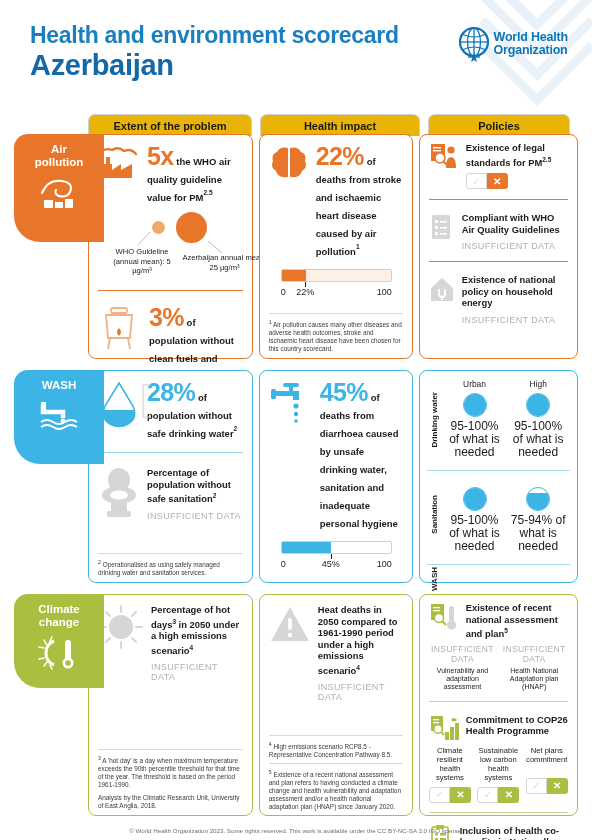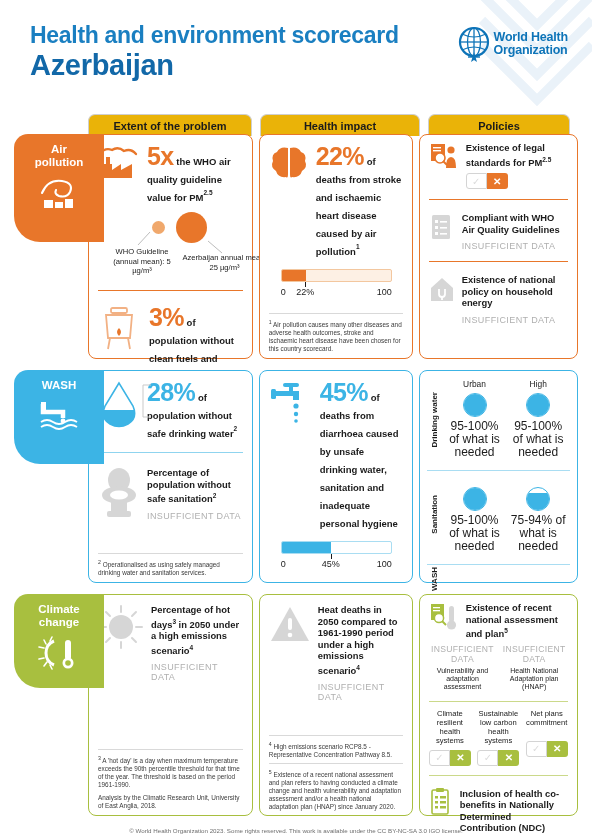--- a/index.html
+++ b/index.html
@@ -684,20 +684,36 @@
             <div class="assess-lbl">Vulnerability and adaptation assessment</div>
           </div>
           <div class="assess-cell">
             <div class="assess-ins">INSUFFICIENT DATA</div>
             <div class="assess-lbl">Health National Adaptation plan (HNAP)</div>
           </div>
         </div>
 
         <div class="divider-g"></div>
 
+        <div class="pol-row" style="padding-bottom:2px">
+          <div class="icon-box">
+            <svg width="30" height="28" viewBox="0 0 30 28">
+              <rect x="2" y="2" width="12" height="15" fill="#a8bf3f"></rect>
+              <rect x="4" y="5" width="6" height="1.3" fill="#fff"></rect>
+              <rect x="4" y="8" width="6" height="1.3" fill="#fff"></rect>
+              <circle cx="9" cy="15" r="4.2" fill="#fff" stroke="#a8bf3f" stroke-width="1.4"></circle>
+              <path d="M12 18 L15 21" stroke="#a8bf3f" stroke-width="1.8"></path>
+              <rect x="16" y="18" width="4" height="8" fill="#a8bf3f"></rect>
+              <rect x="21" y="13" width="4" height="13" fill="#a8bf3f"></rect>
+              <rect x="26" y="9" width="4" height="17" fill="#a8bf3f"></rect>
+              <path d="M22 6 Q25 2 28 6 Q25 9 22 6" fill="#a8bf3f"></path>
+            </svg>
+          </div>
+          <div class="pol-txt">Commitment to COP26 Health Programme</div>
+        </div>
         <div class="cop-cells">
           <div class="cop-cell">
             <div class="cop-lbl">Climate resilient health systems</div>
             <div class="toggle">
               <div class="tg yes">✓</div>
               <div class="tg no green">✕</div>
             </div>
           </div>
           <div class="cop-cell">
             <div class="cop-lbl">Sustainable low carbon health systems</div>

